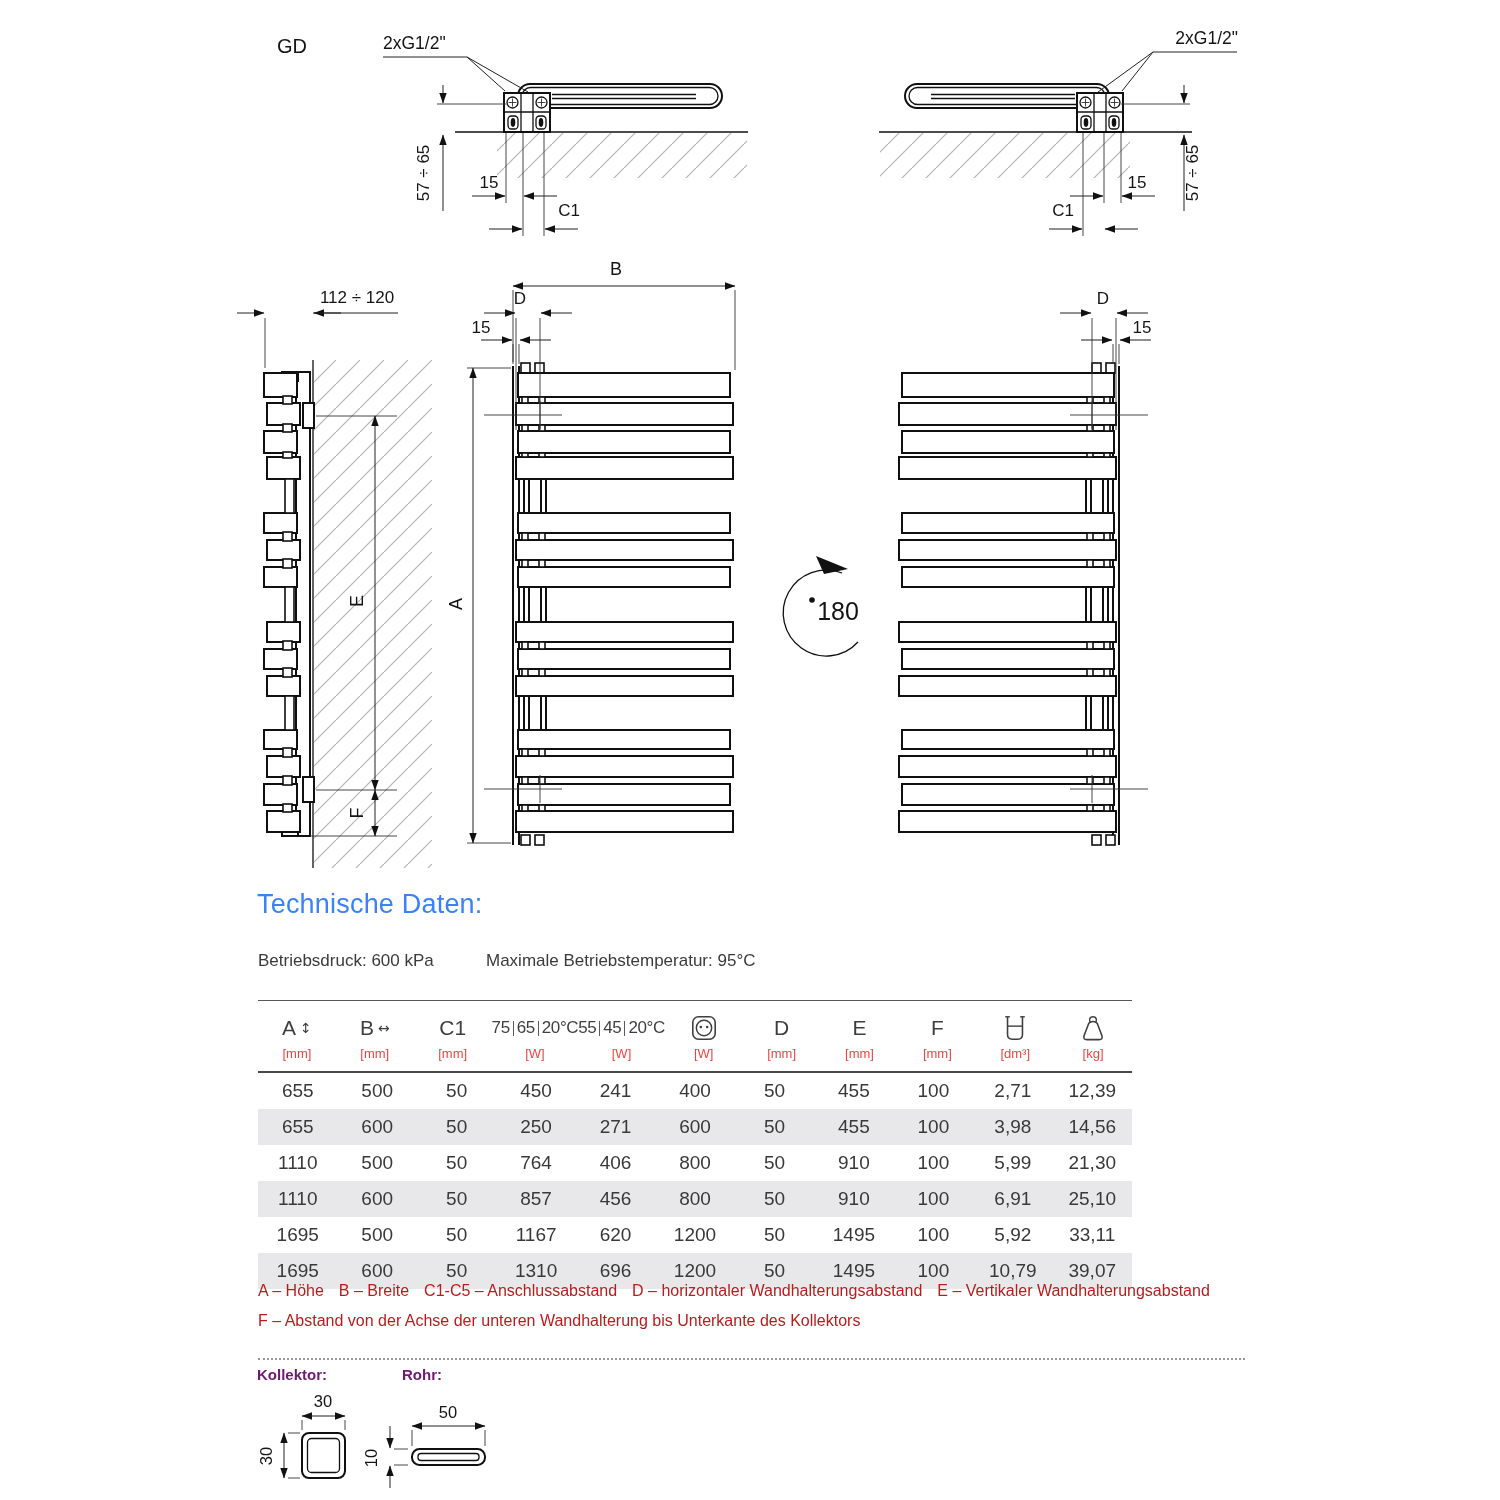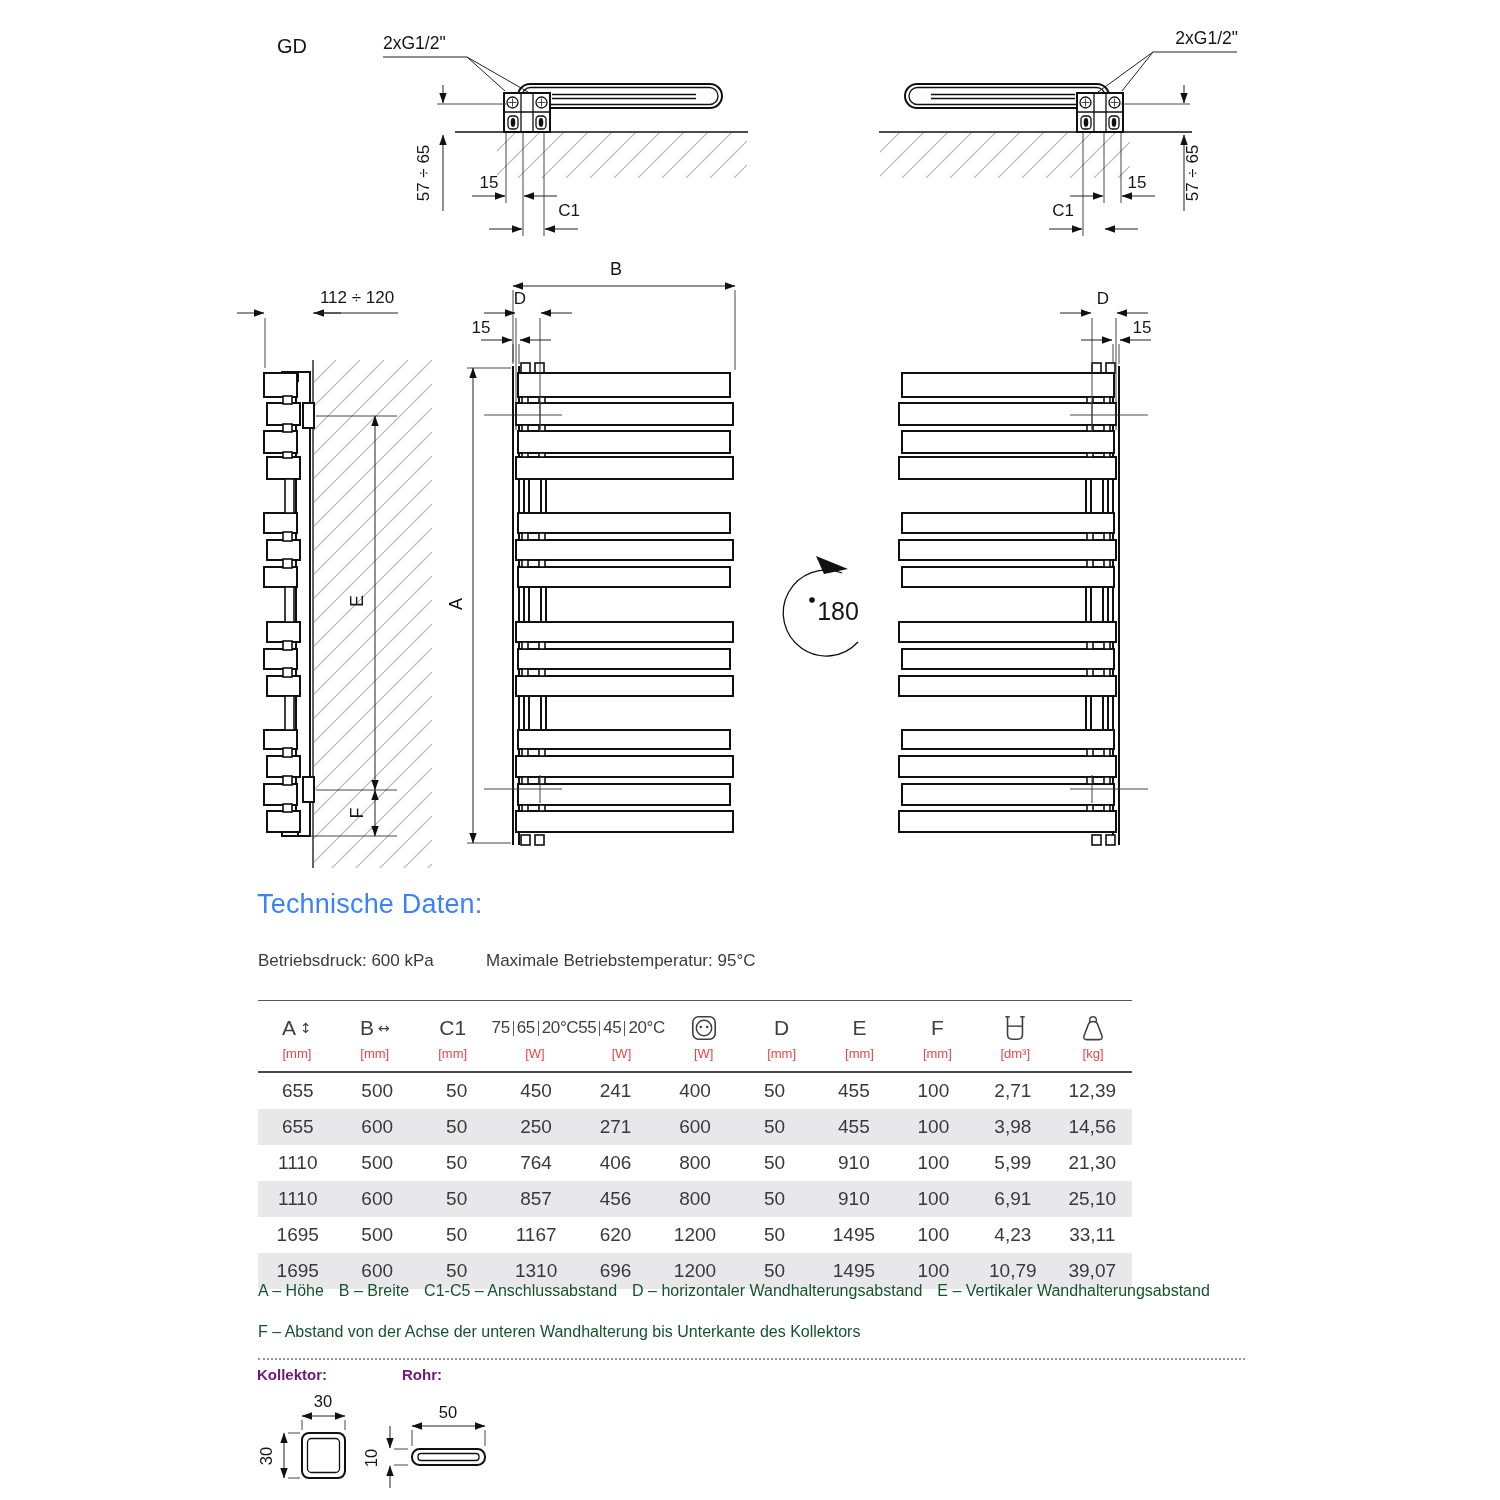--- a/index.html
+++ b/index.html
@@ -26,23 +26,23 @@
   .hcell{text-align:center}
   .hlabel{font-size:21px;color:#3f3f42;height:28px;display:flex;align-items:center;justify-content:center}
   .hsym{font-family:"DejaVu Sans",sans-serif;font-size:14px;margin-left:4px;color:#3f3f42}
   .pwr{display:flex;align-items:center;justify-content:space-between;font-size:17px;letter-spacing:-0.4px}
   .psep{width:1px;height:15px;background:#5a5a5e;margin:0 3px}
   .hunit{font-size:13px;color:#ef4444;margin-top:4px}
   .trow{display:grid;grid-template-columns:repeat(11,1fr);height:36px;align-items:center}
   .trow.alt{background:#e8e8ea}
   .tcell{text-align:center;font-size:19px;color:#39393b}
   
-  #legend{left:258px;top:1282px;width:1000px;font-size:16px;color:#14532d}
+  #legend{left:258px;top:1282px;width:1000px;font-size:16px;color:#b91c1c}
   #legend .l1 span{margin-right:15px;white-space:nowrap}
-  #legend .l2{margin-top:23px}
+  #legend .l2{margin-top:12px}
   #dotted{left:258px;top:1358px;width:987px;border-top:2px dotted #96969a;height:0}
   .flabel{font-size:15px;font-weight:700;color:#701a75}
   #klabel{left:257px;top:1366px}
   #rlabel{left:402px;top:1366px}
 </style>
 </head>
 <body>
 
 <svg id="drawing" class="abs" style="left:0;top:0" width="1500" height="1500" viewBox="0 0 1500 1500">
   <defs>
@@ -566,21 +566,21 @@
   <div class="trow">
     <div class="tcell">1695</div>
       <div class="tcell">500</div>
       <div class="tcell">50</div>
       <div class="tcell">1167</div>
       <div class="tcell">620</div>
       <div class="tcell">1200</div>
       <div class="tcell">50</div>
       <div class="tcell">1495</div>
       <div class="tcell">100</div>
-      <div class="tcell">4,23</div>
+      <div class="tcell">5,92</div>
       <div class="tcell">33,11</div>
   </div>
   <div class="trow alt">
     <div class="tcell">1695</div>
       <div class="tcell">600</div>
       <div class="tcell">50</div>
       <div class="tcell">1310</div>
       <div class="tcell">696</div>
       <div class="tcell">1200</div>
       <div class="tcell">50</div>

